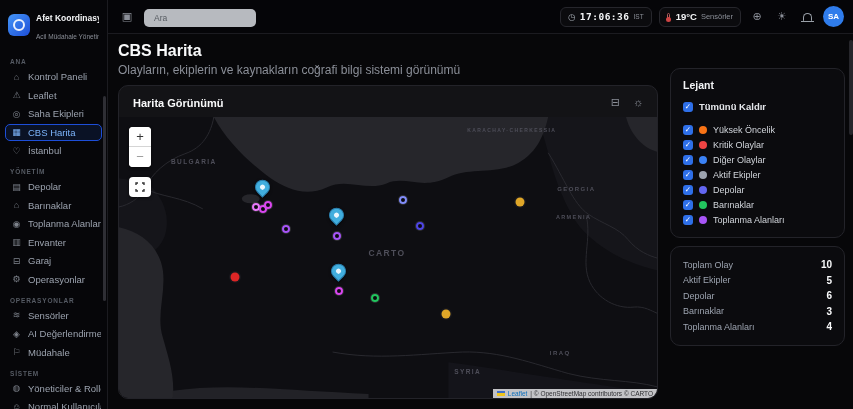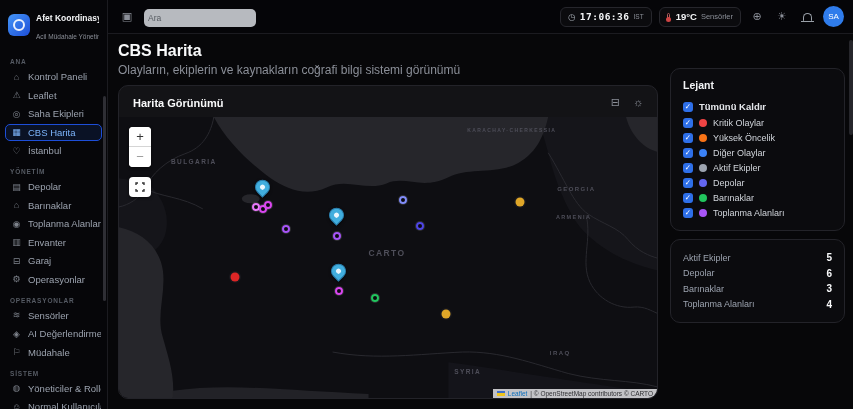--- a/index.html
+++ b/index.html
@@ -19,35 +19,35 @@
   .nav-item{display:flex;align-items:center;gap:6px;height:17px;margin:1.5px 5px;padding:0 5px;border-radius:5px;color:#9ca3af;font-size:9.5px;cursor:pointer;border:1px solid transparent;white-space:nowrap;overflow:hidden}
   .nav-item.active{background:rgba(37,99,235,.13);border-color:#1d4ed8;color:#7cb3f9}
   .ni-icon{font-size:9px;width:11px;text-align:center;flex:none;color:#7d828b}
   .active .ni-icon{color:#7cb3f9}
   .side-scroll{position:absolute;right:1px;top:96px;width:3px;height:205px;background:#2e2e34;border-radius:2px}
 
   
   .main{flex:1;display:flex;flex-direction:column;position:relative;background:#070709}
   .topbar{height:34px;flex:none;display:flex;align-items:center;padding:0 10px;border-bottom:1px solid #1b1b20;gap:8px;background:#050508}
   .tb-icon{color:#8b8f98;font-size:11px;width:18px;height:18px;display:flex;align-items:center;justify-content:center;cursor:pointer;flex:none}
-  .search input{width:112px;height:18px;background:#b7babf;border:none;border-radius:5px;font-size:8.5px;padding:0 4px;color:#1f2937;outline:none}
+  .search input{width:112px;height:18px;background:#b7babf;border:none;border-radius:5px;font-size:8.5px;padding:0 10px;color:#1f2937;outline:none}
   .search input::placeholder{color:#565b61}
   .tb-right{margin-left:auto;display:flex;align-items:center;gap:7px}
   .chip{display:flex;align-items:center;gap:4px;height:20px;padding:0 7px;border:1px solid #26262c;border-radius:6px;background:#0b0b0e}
   .chip-ico{color:#9aa0a8;font-size:9px}
   .time{font-family:"DejaVu Sans Mono",monospace;font-size:9.5px;font-weight:bold;color:#f3f4f6;letter-spacing:.5px}
   .tz{font-size:6.5px;color:#8b8f98}
   .temp{font-size:9.5px;font-weight:bold;color:#f3f4f6}
   .city{font-size:7.5px;color:#8b8f98}
   .bell{position:relative;width:9px;height:8px;border:1.3px solid #9aa0a8;border-bottom:none;border-radius:5px 5px 1px 1px}
   .bell::after{content:"";position:absolute;left:-3px;right:-3px;bottom:-1.5px;height:1.3px;background:#9aa0a8}
   .thermo{width:3px;height:8px;border:1px solid #b35b5b;border-radius:2px;position:relative;margin-right:2px}
   .thermo::after{content:"";position:absolute;bottom:-2px;left:-1.8px;width:5px;height:5px;border-radius:50%;background:#cf4444}
   .user{display:flex;gap:6px;align-items:center;cursor:pointer}
-  .avatar{width:21px;height:21px;border-radius:50%;background:#2f7ceb;color:#fff;font-size:8px;font-weight:normal;display:flex;align-items:center;justify-content:center;flex:none}
+  .avatar{width:21px;height:21px;border-radius:50%;background:#2f7ceb;color:#fff;font-size:8px;font-weight:bold;display:flex;align-items:center;justify-content:center;flex:none}
   .uname{font-size:9px;font-weight:bold;color:#f3f4f6;display:block;line-height:1.25}
   .uemail{font-size:7px;color:#8b8f98;display:block}
 
   .content{display:flex;gap:12px;padding:6px 9px 8px 10px;flex:1;overflow:hidden}
   .left-col{width:540px;flex:none;display:flex;flex-direction:column}
   .page-title{font-size:16px;font-weight:bold;color:#f9fafb;margin:2px 0 3px}
   .page-sub{font-size:12px;color:#8b8f98;margin-bottom:8px}
 
   
   .map-card{background:#131316;border:1px solid #232329;border-radius:10px;height:314px;overflow:hidden;display:flex;flex-direction:column}
@@ -72,21 +72,21 @@
   .fs-btn{position:absolute;left:10px;top:60px;width:22px;height:20px;background:#fff;border:none;border-radius:4px;box-shadow:0 1px 3px rgba(0,0,0,.6);display:flex;align-items:center;justify-content:center;cursor:pointer;z-index:5}
   .attribution{position:absolute;right:0;bottom:0;background:rgba(210,210,214,.92);padding:1px 4px;font-size:6.5px;color:#2f2f33;display:flex;gap:3px;align-items:center;z-index:5;white-space:nowrap}
   .attribution a{color:#0a6ebd;text-decoration:none;cursor:pointer}
   .flag{width:8px;height:5.5px;background:linear-gradient(#3f6fce 50%,#eec41c 50%);display:inline-block;flex:none}
 
   
   .right-col{width:175px;flex:none;display:flex;flex-direction:column;gap:8px;padding-top:28px}
   .panel{background:#0b0b0e;border:1px solid #232329;border-radius:10px;padding:10px 12px}
   .panel h3{font-size:10.5px;font-weight:bold;color:#f3f4f6;margin-bottom:8px}
   .lg-row{display:flex;align-items:center;gap:6px;height:15px;cursor:pointer}
-  .lg-row.master{margin-bottom:1px}
+  .lg-row.master{margin-bottom:8px}
   .cb{width:10px;height:10px;background:#2e6fe8;border-radius:3px;flex:none;position:relative}
   .cb::after{content:"✓";position:absolute;inset:0;color:#fff;font-size:7.5px;line-height:10px;text-align:center}
   .lg-dot{width:8px;height:8px;border-radius:50%;flex:none}
   .lg-label{font-size:9px;color:#d1d5db;white-space:nowrap;overflow:hidden}
   .master .lg-label{font-weight:bold;color:#e5e7eb;font-size:9.5px}
   .st-row{display:flex;justify-content:space-between;align-items:center;height:15.5px}
   .st-label{font-size:9px;color:#9ca3af}
   .st-value{font-size:10px;font-weight:bold;color:#f9fafb}
   .main-scroll{position:absolute;right:1px;top:40px;width:4px;height:95px;background:#26262b;border-radius:2px;z-index:9}
 </style>
@@ -298,30 +298,30 @@
 
       <div class="right-col">
         <div class="panel">
           <h3>Lejant</h3>
           <div class="lg-row master">
             <span class="cb"></span>
             <span class="lg-label">Tümünü Kaldır</span>
           </div>
           <div class="lg-row">
             <span class="cb"></span>
+            <span class="lg-dot" style="background: rgb(249, 115, 22);"></span>
+            <span class="lg-label">Yüksek Öncelik</span>
+          </div>
+          <div class="lg-row">
+            <span class="cb"></span>
             <span class="lg-dot" style="background: rgb(239, 68, 68);"></span>
             <span class="lg-label">Kritik Olaylar</span>
           </div>
           <div class="lg-row">
             <span class="cb"></span>
-            <span class="lg-dot" style="background: rgb(249, 115, 22);"></span>
-            <span class="lg-label">Yüksek Öncelik</span>
-          </div>
-          <div class="lg-row">
-            <span class="cb"></span>
             <span class="lg-dot" style="background: rgb(59, 130, 246);"></span>
             <span class="lg-label">Diğer Olaylar</span>
           </div>
           <div class="lg-row">
             <span class="cb"></span>
             <span class="lg-dot" style="background: rgb(156, 163, 175);"></span>
             <span class="lg-label">Aktif Ekipler</span>
           </div>
           <div class="lg-row">
             <span class="cb"></span>
@@ -334,20 +334,24 @@
             <span class="lg-label">Barınaklar</span>
           </div>
           <div class="lg-row">
             <span class="cb"></span>
             <span class="lg-dot" style="background: rgb(168, 85, 247);"></span>
             <span class="lg-label">Toplanma Alanları</span>
           </div>
         </div>
 
         <div class="panel">
+          <div class="st-row">
+            <span class="st-label">Toplam Olay</span>
+            <span class="st-value">10</span>
+          </div>
           <div class="st-row">
             <span class="st-label">Aktif Ekipler</span>
             <span class="st-value">5</span>
           </div>
           <div class="st-row">
             <span class="st-label">Depolar</span>
             <span class="st-value">6</span>
           </div>
           <div class="st-row">
             <span class="st-label">Barınaklar</span>

